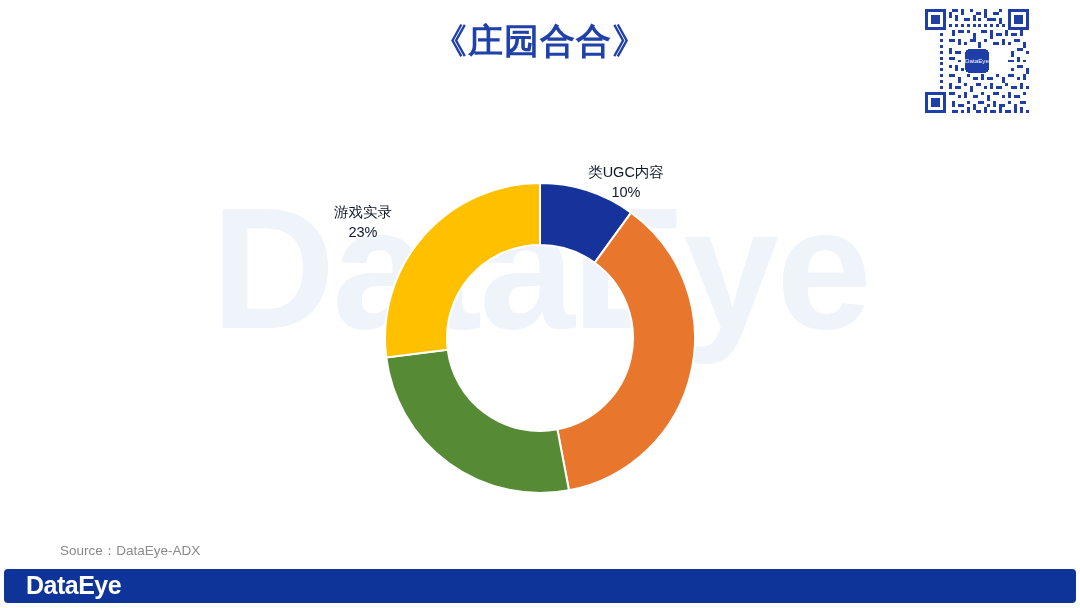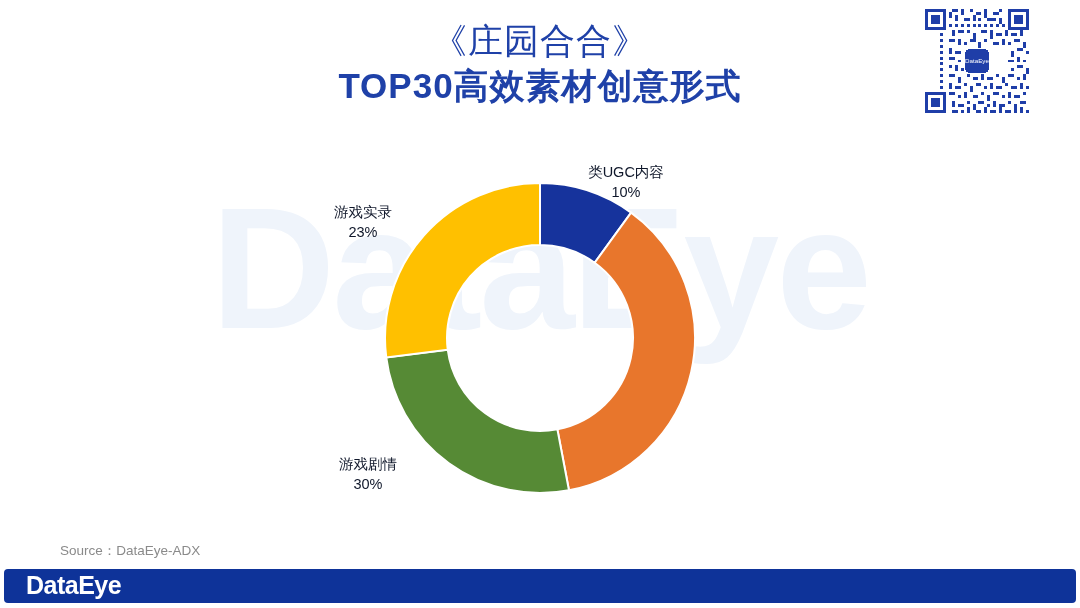--- a/index.html
+++ b/index.html
@@ -26,21 +26,21 @@
   .title-block {
     position: absolute;
     left: 0;
     top: 18px;
     width: 1080px;
     text-align: center;
     z-index: 6;
   }
   .title-line1 {
     font-size: 35px;
-    font-weight: normal;
+    font-weight: bold;
     color: #1F41A8;
     letter-spacing: 1px;
     line-height: 45px;
     white-space: nowrap;
   }
   .title-line2 {
     font-size: 35px;
     font-weight: bold;
     color: #1F41A8;
     letter-spacing: 1px;
@@ -140,21 +140,20 @@
 </style>
 </head>
 <body>
 
 <div id="slide">
 
   <div class="watermark">DataEye</div>
 
   <div class="title-block">
     <div class="title-line1">《庄园合合》</div>
-    <div class="title-line2">TOP30高效素材创意形式</div>
   </div>
 
   <div class="qr-wrap">
     <svg width="110" height="110" viewBox="0 0 37 37" shape-rendering="crispEdges">
       <rect width="37" height="37" fill="#ffffff"></rect>
       <g fill="#1F3EA8">
 
         <rect x="1" y="1" width="7" height="1"></rect>
           <rect x="1" y="7" width="7" height="1"></rect>
         <rect x="1" y="1" width="1" height="7"></rect>
@@ -324,24 +323,20 @@
         <path fill="#FFC000" stroke="#ffffff" stroke-width="2" d="M -153.76 19.45 A 155 155 0 0 1 0 -155 L 0 -93 A 93 93 0 0 0 -92.26 11.67 Z"></path>
       </g>
     </svg>
 
     <div class="slice-label lbl-ugc">
       <span>类UGC内容</span>
       <span class="pct">10%</span>
     </div>
 
 
-    <div class="slice-label lbl-plot">
-      <span>游戏剧情</span>
-      <span class="pct">30%</span>
-    </div>
 
     <div class="slice-label lbl-rec">
       <span>游戏实录</span>
       <span class="pct">23%</span>
     </div>
   </div>
 
   <div class="source">Source：DataEye-ADX</div>
 
   <div class="footer-bar">

